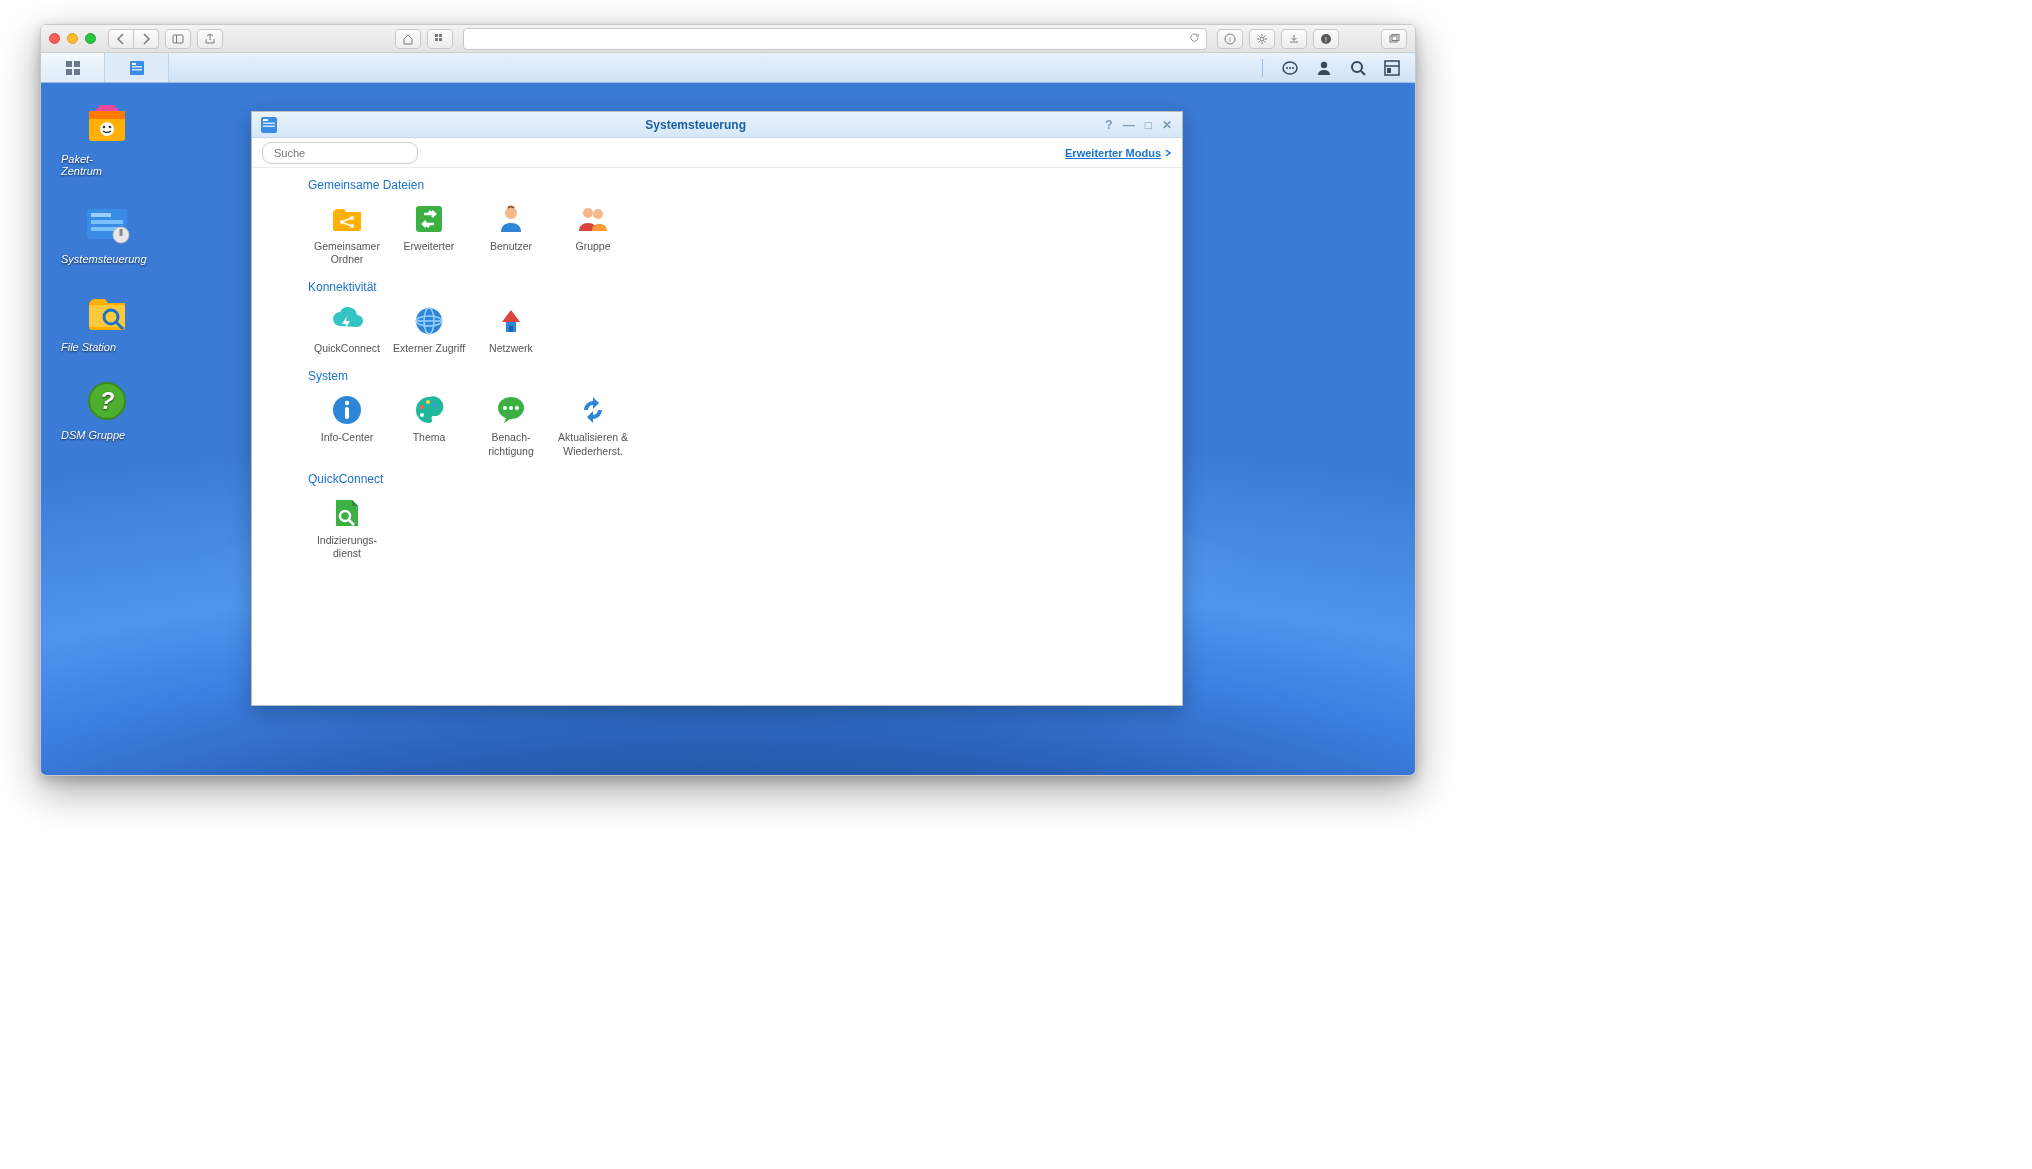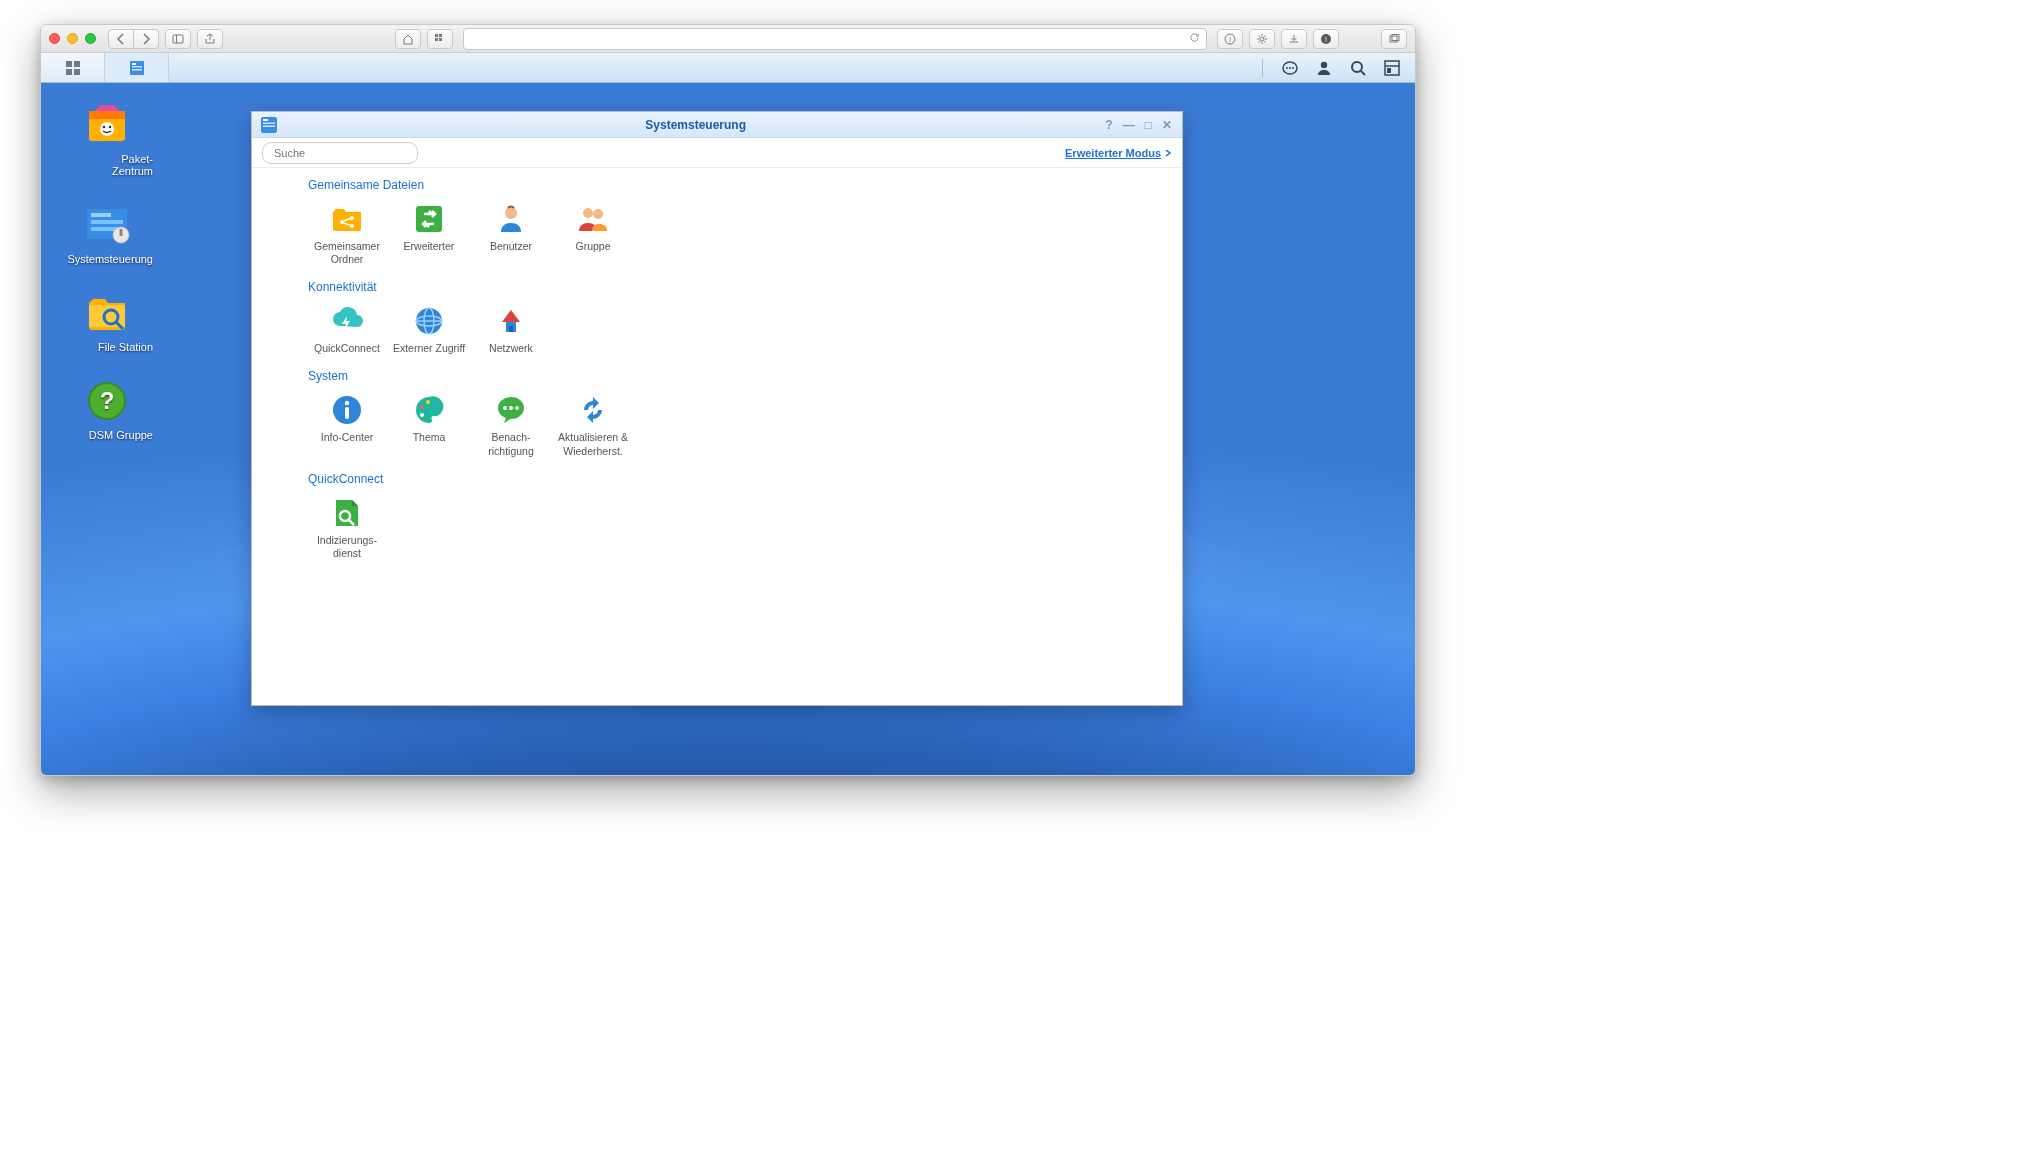--- a/index.html
+++ b/index.html
@@ -81,22 +81,22 @@
     overflow:hidden;
   }
   .dsm-desktop::before{
     content:"";position:absolute;left:-10%;right:-10%;top:55%;height:60%;
     background:radial-gradient(ellipse 60% 100% at 50% 0%, rgba(255,255,255,.15), transparent 60%);
     border-top-left-radius:50% 100%;border-top-right-radius:50% 100%;
   }
 
   
   .shortcuts{position:absolute;left:20px;top:18px;display:flex;flex-direction:column;gap:24px;}
-  .shortcut{width:92px;text-align:right;color:#fff;font-size:11px;cursor:pointer;
-    text-shadow:0 1px 2px rgba(0,0,0,.7);}
+  .shortcut{width:92px;text-align:left;color:#fff;font-size:11px;cursor:pointer;
+    text-shadow:0 1px 2px rgba(0,0,0,.7);font-style:italic;}
   .shortcut .ic{width:48px;height:48px;margin:0 auto 4px;border-radius:6px;display:flex;align-items:center;justify-content:center;}
 
   
   .cp-window{
     position:absolute; left:210px; top:28px;
     width:932px; height:595px;
     background:#fff; border:1px solid #bcbcbc;
     box-shadow:0 6px 20px rgba(0,0,0,.25);
   }
   .cp-titlebar{

